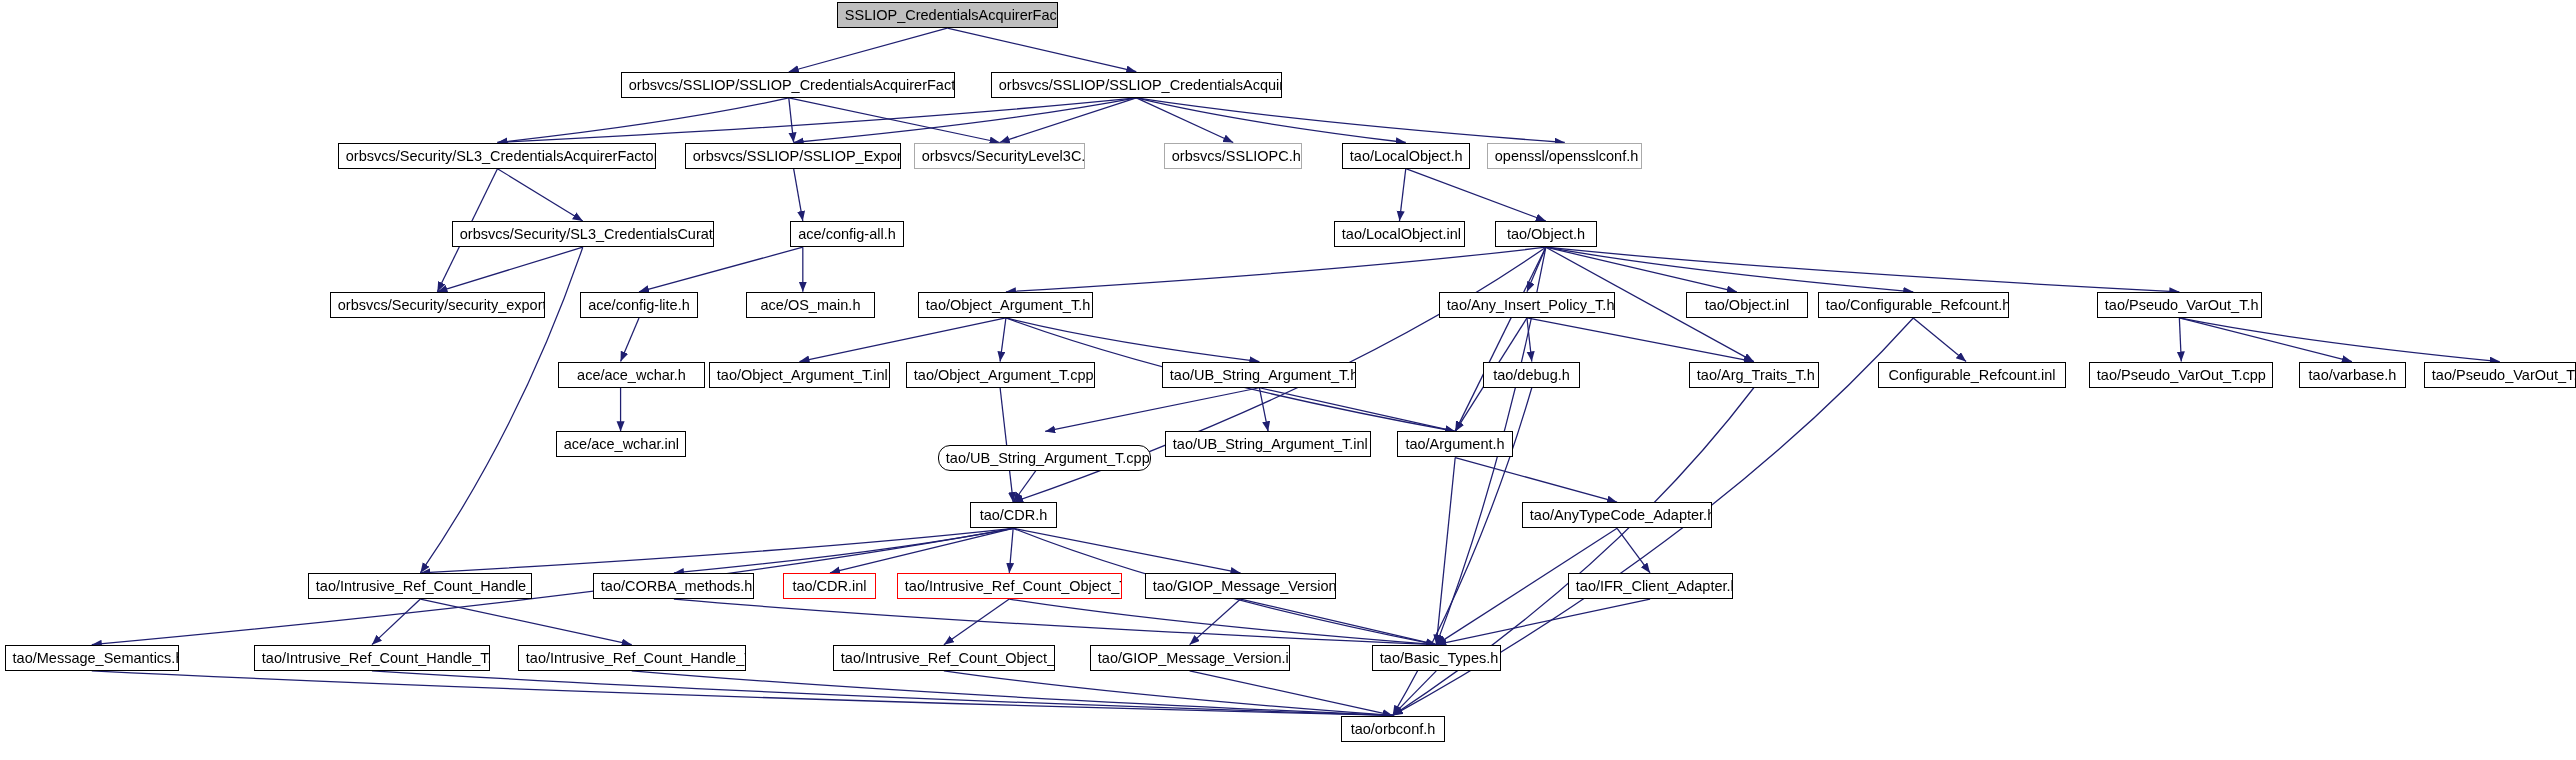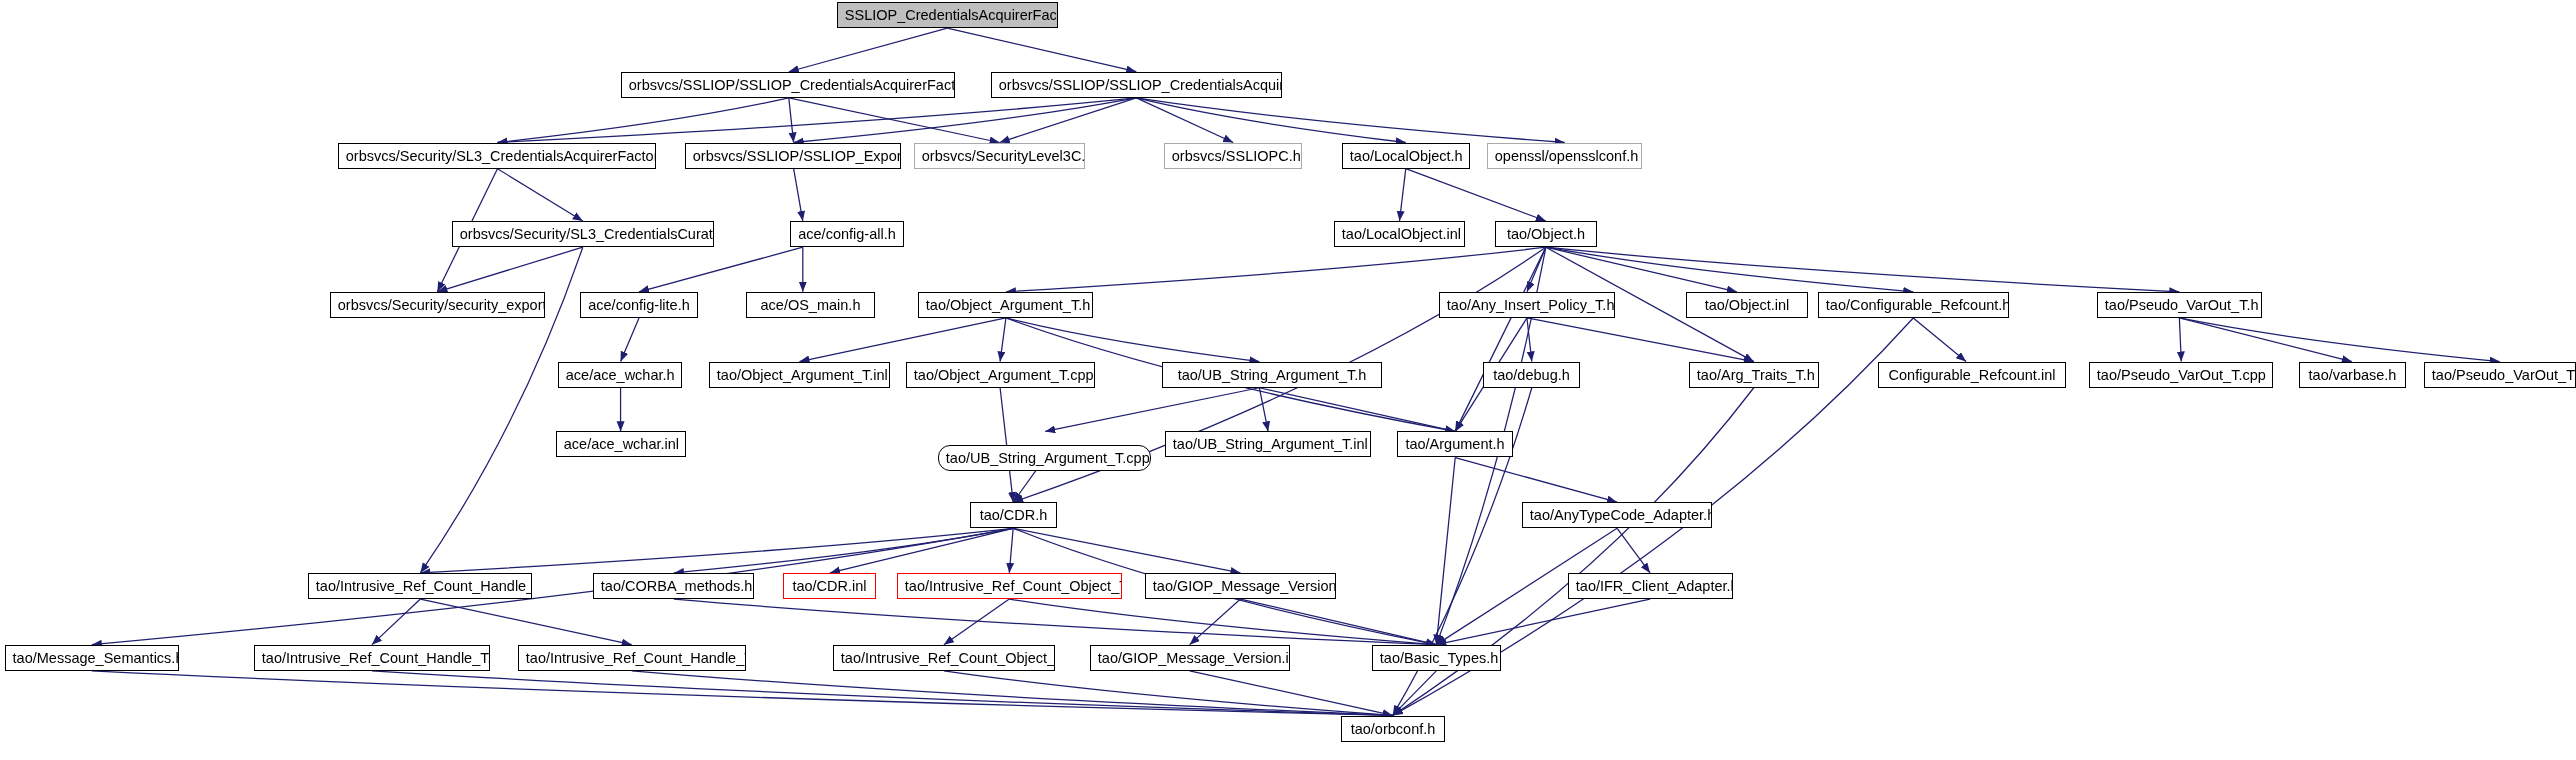--- a/index.html
+++ b/index.html
@@ -152,24 +152,24 @@
       <div class="node" style="left: 1334px; top: 221px; width: 131px;">tao/LocalObject.inl</div>
       <div class="node" style="left: 1495px; top: 221px; width: 102px;">tao/Object.h</div>
       <div class="node" style="left: 330px; top: 292px; width: 215px;">orbsvcs/Security/security_export.h</div>
       <div class="node" style="left: 580px; top: 292px; width: 118px;">ace/config-lite.h</div>
       <div class="node" style="left: 746px; top: 292px; width: 129px;">ace/OS_main.h</div>
       <div class="node" style="left: 918px; top: 292px; width: 175px;">tao/Object_Argument_T.h</div>
       <div class="node" style="left: 1439px; top: 292px; width: 176px;">tao/Any_Insert_Policy_T.h</div>
       <div class="node" style="left: 1686px; top: 292px; width: 122px;">tao/Object.inl</div>
       <div class="node" style="left: 1818px; top: 292px; width: 191px;">tao/Configurable_Refcount.h</div>
       <div class="node" style="left: 2097px; top: 292px; width: 165px;">tao/Pseudo_VarOut_T.h</div>
-      <div class="node" style="left: 558px; top: 362px; width: 124px;">ace/ace_wchar.h</div>
+      <div class="node" style="left: 558px; top: 362px; width: 147px;">ace/ace_wchar.h</div>
       <div class="node" style="left: 709px; top: 362px; width: 181px;">tao/Object_Argument_T.inl</div>
       <div class="node" style="left: 906px; top: 362px; width: 189px;">tao/Object_Argument_T.cpp</div>
-      <div class="node" style="left: 1162px; top: 362px; width: 220px;">tao/UB_String_Argument_T.h</div>
+      <div class="node" style="left: 1162px; top: 362px; width: 194px;">tao/UB_String_Argument_T.h</div>
       <div class="node" style="left: 1483px; top: 362px; width: 97px;">tao/debug.h</div>
       <div class="node" style="left: 1689px; top: 362px; width: 130px;">tao/Arg_Traits_T.h</div>
       <div class="node" style="left: 1878px; top: 362px; width: 188px;">Configurable_Refcount.inl</div>
       <div class="node" style="left: 2089px; top: 362px; width: 184px;">tao/Pseudo_VarOut_T.cpp</div>
       <div class="node" style="left: 2299px; top: 362px; width: 107px;">tao/varbase.h</div>
       <div class="node" style="left: 2424px; top: 362px; width: 152px;">tao/Pseudo_VarOut_T.inl</div>
       <div class="node" style="left: 556px; top: 431px; width: 130px;">ace/ace_wchar.inl</div>
       <div class="node" style="left: 938px; top: 445px; width: 213px; border-radius: 12px;">tao/UB_String_Argument_T.cpp</div>
       <div class="node" style="left: 1165px; top: 431px; width: 206px;">tao/UB_String_Argument_T.inl</div>
       <div class="node" style="left: 1397px; top: 431px; width: 116px;">tao/Argument.h</div>

